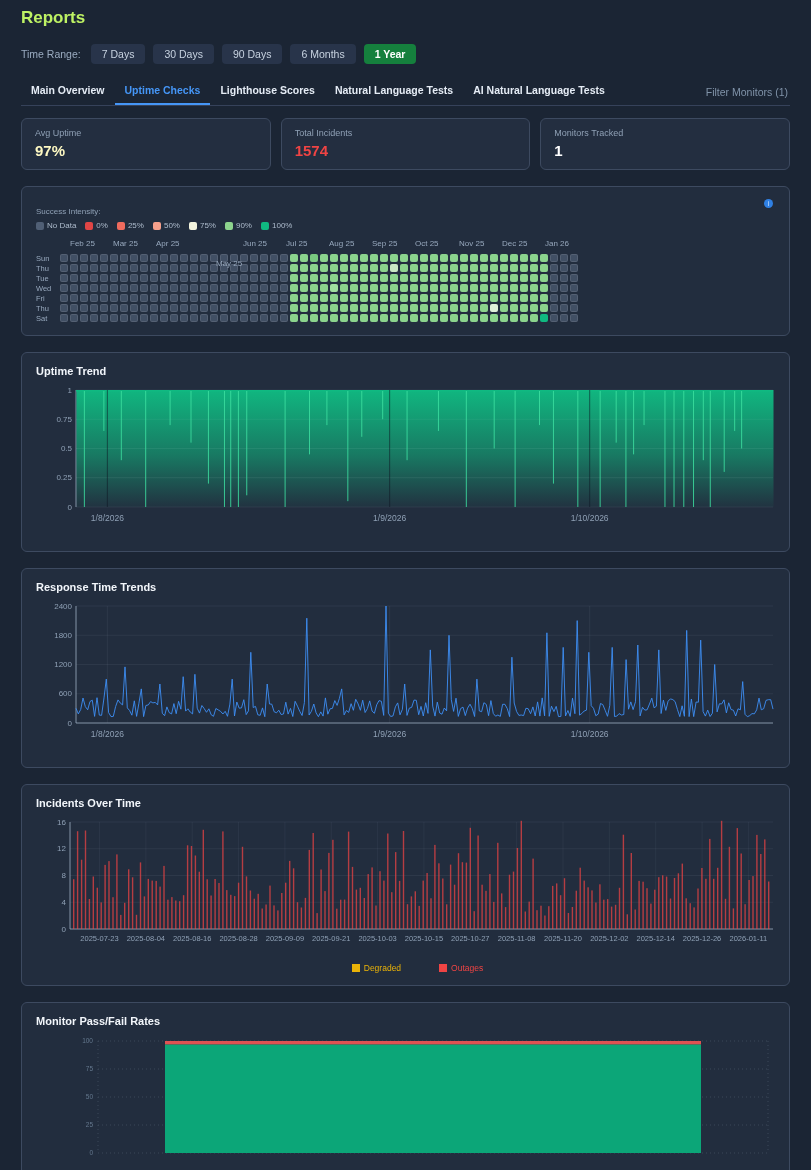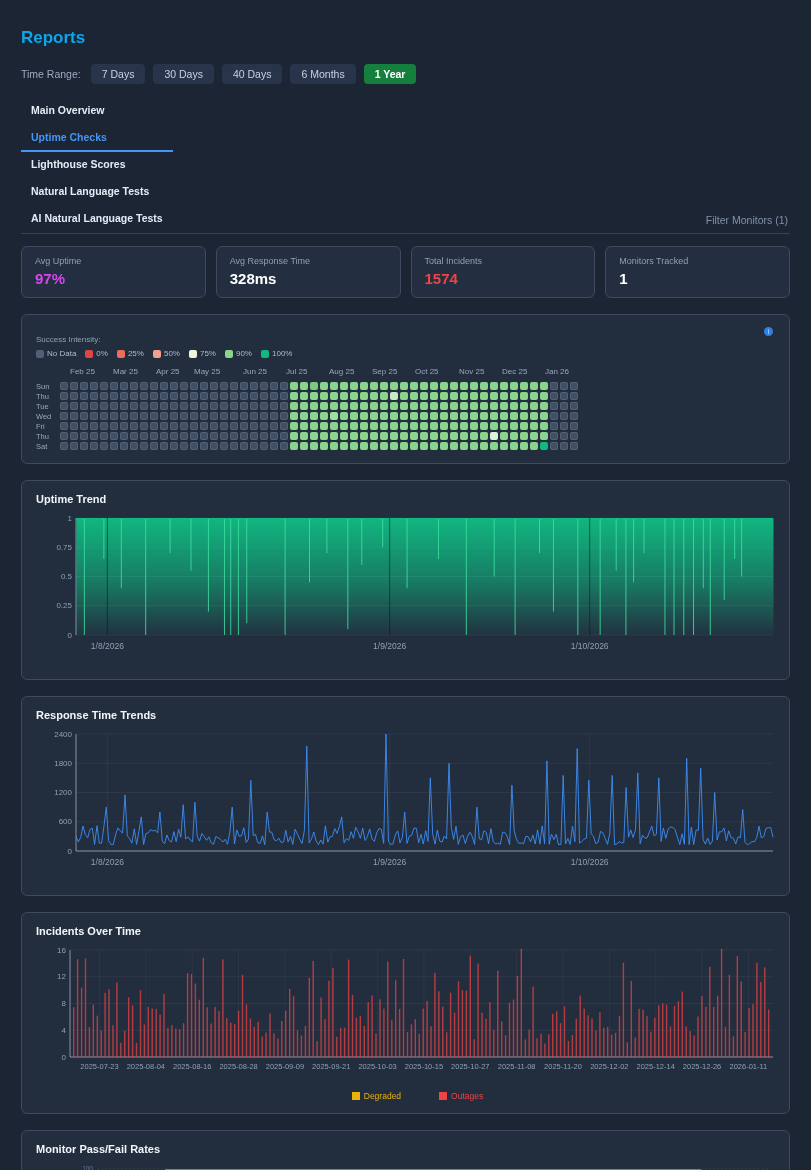--- a/index.html
+++ b/index.html
@@ -1,21 +1,21 @@
 <!DOCTYPE html>
 <html><head>
 <meta charset="utf-8">
 <style>
   * { margin:0; padding:0; box-sizing:border-box; }
   html,body { width:811px; height:1170px; overflow:hidden; }
   body { background:#1b2534; color:#e5ecf5; font-family:"Liberation Sans", sans-serif; }
   .page { padding:8px 21px 0 21px; }
 
   
-  .title { font-size:17px; font-weight:bold; color:#0ea5e9; margin-top:20px; }
+  .title { font-size:17px; font-weight:bold; color:#bef264; margin-top:0; }
   .subtitle { font-size:10.5px; color:#8093a9; margin-top:4px; }
 
   
   .time-range { display:flex; align-items:center; gap:8px; margin-top:16px; }
   .tr-label { font-size:10.5px; color:#9aabc0; margin-right:2px; }
   .tr-btn { font-size:10.5px; color:#c7d2e0; background:#28344a; border:none; border-radius:4px;
             padding:4px 11px; cursor:pointer; font-family:inherit; }
   .tr-btn.active { background:#15803d; color:#ffffff; font-weight:bold; }
 
   
@@ -64,46 +64,42 @@
 
 <div class="page">
 
   <div class="title">Reports</div>
 
   <div class="time-range">
     <span class="tr-label">Time Range:</span>
     <span id="time-range-buttons" style="display:flex;gap:8px;">
         <button class="tr-btn">7 Days</button>
         <button class="tr-btn">30 Days</button>
-        <button class="tr-btn">40 Days</button>
+        <button class="tr-btn">90 Days</button>
         <button class="tr-btn">6 Months</button>
         <button class="tr-btn active">1 Year</button>
       </span>
   </div>
 
   <div class="tabs-row">
-    <span id="tabs-container" style="display:flex;flex-direction:column;">
+    <span id="tabs-container" style="display:flex;">
         <span class="tab">Main Overview</span>
         <span class="tab active">Uptime Checks</span>
         <span class="tab">Lighthouse Scores</span>
         <span class="tab">Natural Language Tests</span>
         <span class="tab">AI Natural Language Tests</span>
       </span>
     <span class="tabs-spacer"></span>
     <span class="filter-monitors">Filter Monitors (1)</span>
   </div>
 
   <div class="stats-row" id="stats-row">
       <div class="stat-card">
         <div class="stat-label">Avg Uptime</div>
-        <div class="stat-value" style="color: #d946ef;">97%</div>
-      </div>
-      <div class="stat-card">
-        <div class="stat-label">Avg Response Time</div>
-        <div class="stat-value" style="color: rgb(255, 255, 255);">328ms</div>
+        <div class="stat-value" style="color: #fef9c3;">97%</div>
       </div>
       <div class="stat-card">
         <div class="stat-label">Total Incidents</div>
         <div class="stat-value" style="color: rgb(239, 68, 68);">1574</div>
       </div>
       <div class="stat-card">
         <div class="stat-label">Monitors Tracked</div>
         <div class="stat-value" style="color: rgb(255, 255, 255);">1</div>
       </div>
     </div>
@@ -138,21 +134,21 @@
         </span>
         <span class="hm-legend-item">
           <span class="hm-swatch" style="background: rgb(16, 185, 129);"></span>
           <span>100%</span>
         </span>
       </div>
     <div class="hm-months" id="hm-months">
         <span style="left: 8px;">Feb 25</span>
         <span style="left: 51px;">Mar 25</span>
         <span style="left: 94px;">Apr 25</span>
-        <span style="left: 132px;">May 25</span>
+        <span style="left: 154px; margin-top: 20px;">May 25</span>
         <span style="left: 181px;">Jun 25</span>
         <span style="left: 224px;">Jul 25</span>
         <span style="left: 267px;">Aug 25</span>
         <span style="left: 310px;">Sep 25</span>
         <span style="left: 353px;">Oct 25</span>
         <span style="left: 397px;">Nov 25</span>
         <span style="left: 440px;">Dec 25</span>
         <span style="left: 483px;">Jan 26</span>
       </div>
     <div class="hm-grid" id="hm-grid">

